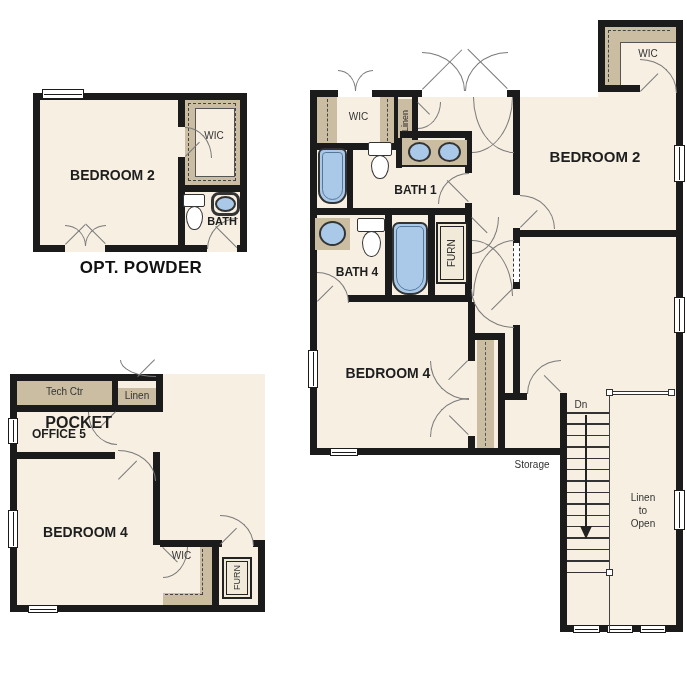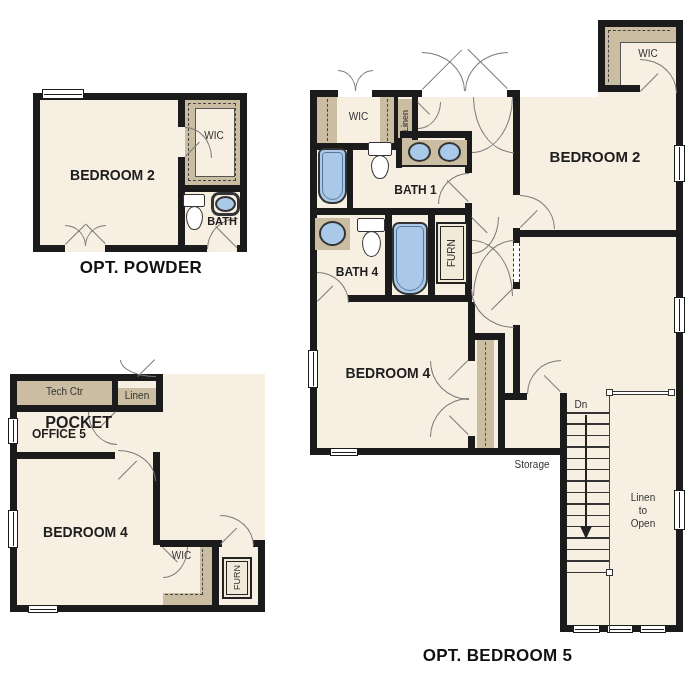--- a/index.html
+++ b/index.html
@@ -264,16 +264,15 @@
     <div class="lblb" style="left:60px;top:169px;width:95px;font-size:12px;">BATH 1</div>
     <div class="lblb" style="left:232px;top:134px;width:110px;font-size:15px;">BEDROOM 2</div>
     <div class="lbl" style="left:312px;top:34px;width:56px;">WIC</div>
     <div class="lblb" style="left:14px;top:251px;width:70px;font-size:12px;">BATH 4</div>
     <div class="lblb" style="left:10px;top:351px;width:140px;font-size:14px;">BEDROOM 4</div>
     <div class="lbl" style="left:194px;top:401px;width:60px;margin-top:44px;">Storage</div>
     <div class="lbl" style="left:259px;top:385px;width:28px;">Dn</div>
     <div class="lbl" style="left:302px;top:478px;width:66px;">Linen</div>
     <div class="lbl" style="left:302px;top:491px;width:66px;">to</div>
     <div class="lbl" style="left:302px;top:504px;width:66px;">Open</div>
-    <div class="cap" style="left:0;top:632px;width:379px;">OPT. BEDROOM 5</div>
   </div>
 
 </div>
 
 </body></html>

